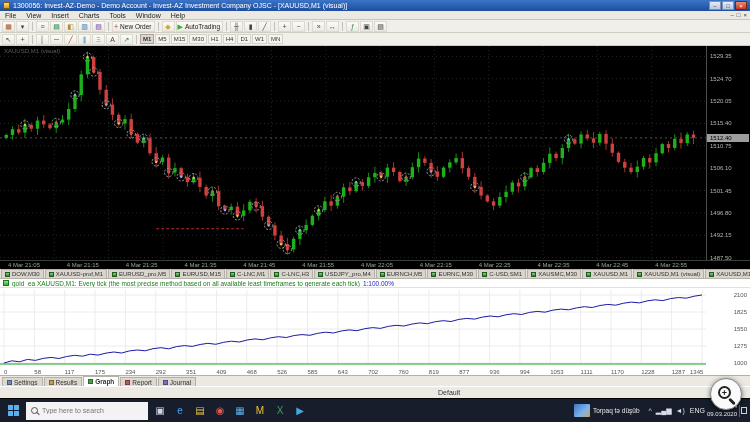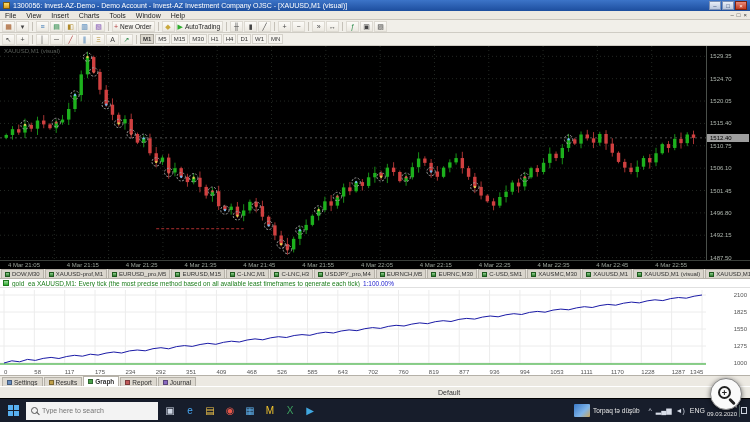--- a/index.html
+++ b/index.html
@@ -73,21 +73,21 @@
   .statusbar{height:12px;background:#eceae3;border-top:1px solid #fff;display:flex;align-items:center;
     font-size:7px;color:#333;flex:none;position:relative}
   .status-profile{position:absolute;left:438px;top:2px}
 
   
   .taskbar{height:24px;background:#171d2b;display:flex;align-items:center;color:#e8e8e8;flex:none;
     border-top:1px solid #000;gap:2px;padding:0 2px}
   .start-btn{width:22px;height:22px;display:flex;align-items:center;justify-content:center;flex:none}
   .start-grid{display:grid;grid-template-columns:5px 5px;grid-template-rows:5px 5px;gap:1px}
   .start-grid span{background:#58b0f0;display:block}
-  .tb-search{width:132px;height:18px;background:#f3f3f3;display:flex;align-items:center;gap:4px;
+  .tb-search{width:122px;height:18px;background:#f3f3f3;display:flex;align-items:center;gap:4px;
     padding:0 5px;flex:none}
   .mag{width:7px;height:7px;border:1px solid #555;border-radius:50%;position:relative;flex:none}
   .mag::after{content:'';position:absolute;width:4px;height:1px;background:#555;transform:rotate(45deg);
     right:-3px;bottom:-1px}
   .tb-search input{border:none;outline:none;background:transparent;font-size:7px;color:#444;width:120px;
     font-family:"Liberation Sans",sans-serif}
   .tb-app{width:20px;height:22px;display:flex;align-items:center;justify-content:center;flex:none}
   .tb-app-ico{font-size:10px;line-height:1}
   .tb-spacer{flex:1}
   .news-widget{display:flex;align-items:center;gap:3px;padding:0 4px;flex:none}

